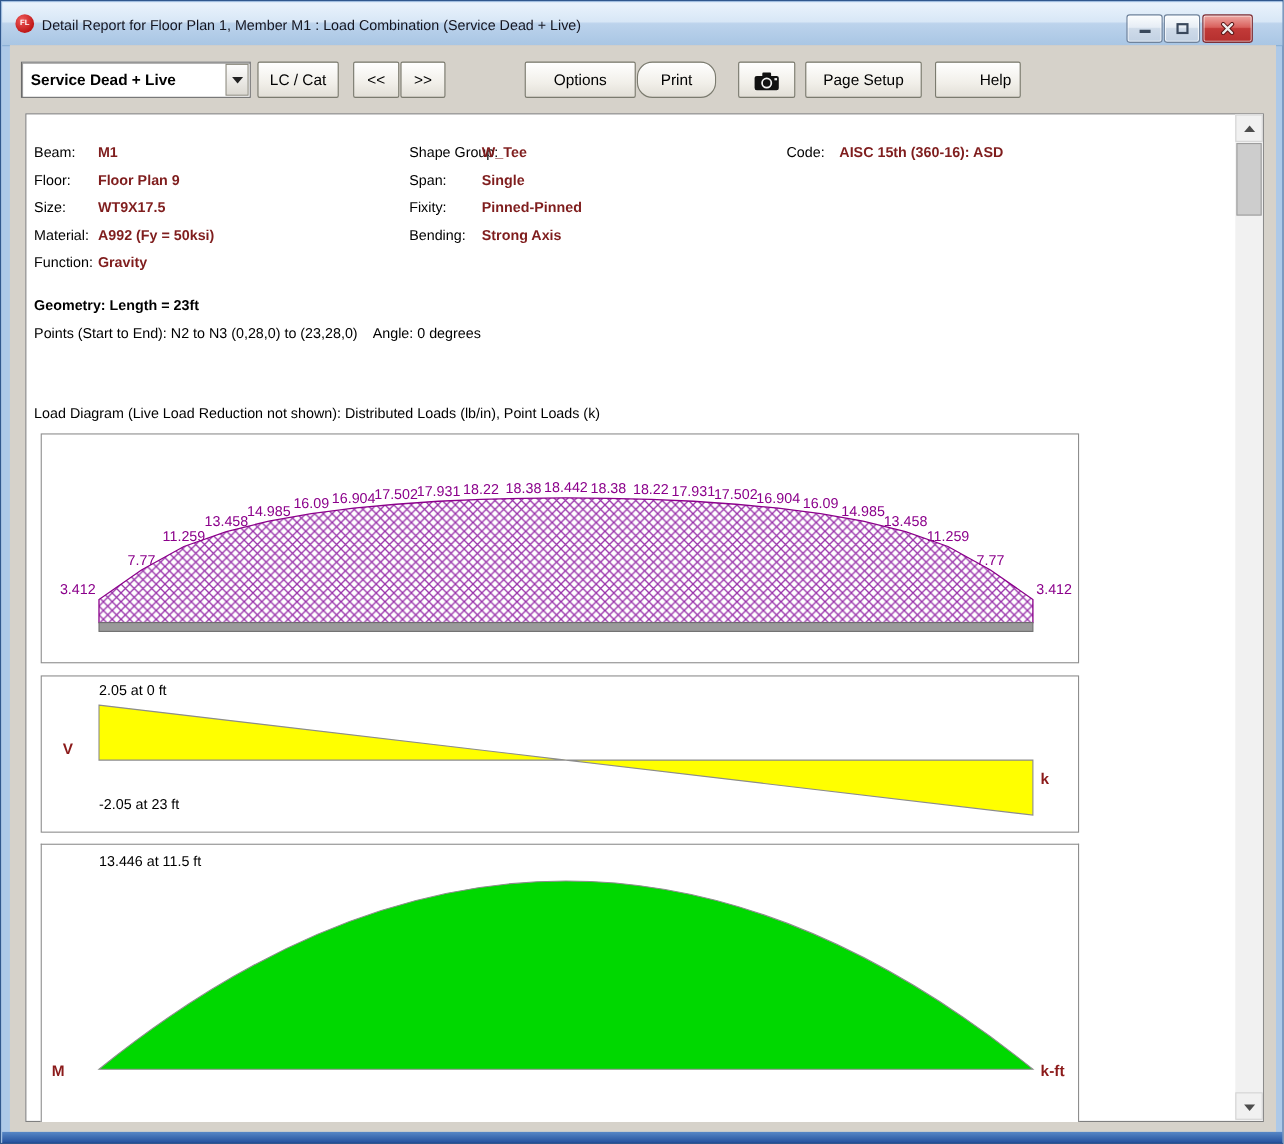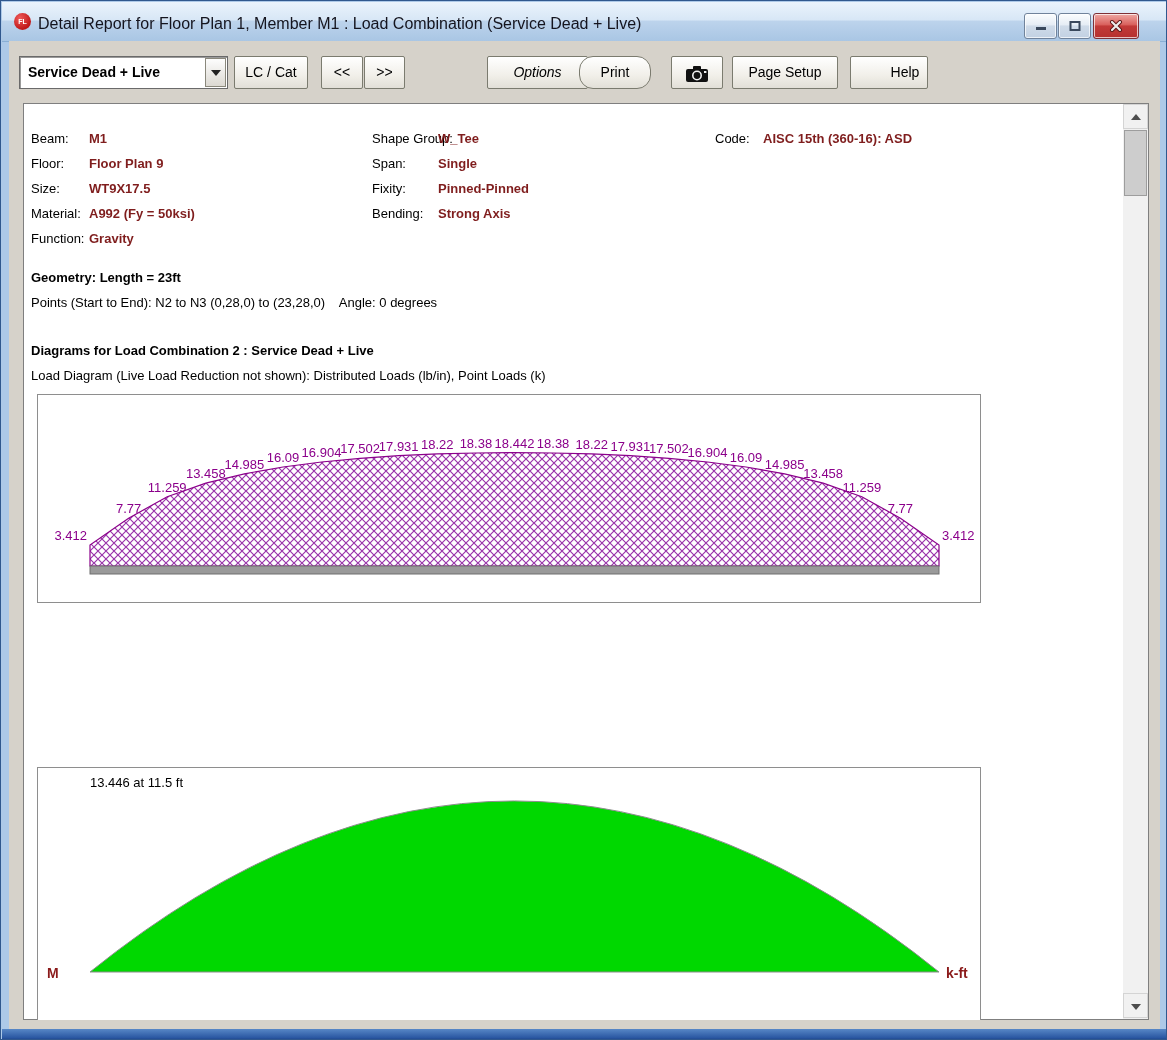--- a/index.html
+++ b/index.html
@@ -5,21 +5,21 @@
   html,body{margin:0;padding:0;background:#e8e8e8;}
   #win{position:relative;width:1167px;height:1040px;font-family:"Liberation Sans",sans-serif;
        background:#adc9e8;border:1px solid #30588e;box-sizing:border-box;overflow:hidden;}
   
   .titlebar{position:absolute;left:1px;top:1px;width:1164px;height:39px;
     background:linear-gradient(180deg,#eaf3fc 0%,#d8e7f6 45%,#bcd3ec 50%,#a9c6e4 100%);
     border-bottom:1px solid #89aed4;}
   .app-icon{position:absolute;left:13px;top:12px;width:17px;height:17px;border-radius:50%;
     background:radial-gradient(circle at 35% 30%,#ef5a5a,#c01818 70%);
     color:#fff;font-size:7px;font-weight:bold;text-align:center;line-height:17px;}
-  .title-text{position:absolute;left:37px;top:14px;font-size:16px;color:#14141e;white-space:nowrap;}
+  .title-text{position:absolute;left:37px;top:14px;font-size:13px;color:#14141e;white-space:nowrap;}
   .winbtn{position:absolute;top:12px;height:24px;border:1px solid #70839b;border-radius:3px;
     background:linear-gradient(180deg,#fbfdfe,#e6edf5 45%,#cfdbe9 50%,#c2d1e3 100%);
     box-shadow:inset 0 0 0 1px rgba(255,255,255,.7);}
   .winbtn.close{background:linear-gradient(180deg,#eea9a4,#d9605c 45%,#c23a38 50%,#b52f2e 100%);
     border-color:#7e3036;}
   .winbtn svg{position:absolute;left:50%;top:50%;transform:translate(-50%,-50%);}
   
   .dialog-body{position:absolute;left:8px;top:40px;width:1151px;height:988px;background:#d6d2ca;}
   .bottom-strip{position:absolute;left:1px;top:1028px;width:1164px;height:11px;
     background:linear-gradient(180deg,#5787c6,#2a57a2 80%,#1d4186);}
@@ -77,21 +77,21 @@
   <div class="dialog-body"></div>
   <div class="bottom-strip"></div>
 
   <div class="combo">
     <span class="combo-text">Service Dead + Live</span>
     <span class="combo-arrow"></span>
   </div>
   <div class="btn" style="left:233px;width:74px;">LC / Cat</div>
   <div class="btn" style="left:320px;width:42px;">&lt;&lt;</div>
   <div class="btn" style="left:363px;width:41px;">&gt;&gt;</div>
-  <div class="btn" style="left:486px;width:101px;font-style:italic;">Options</div>
+  <div class="btn" style="left:476px;width:101px;">Options</div>
   <div class="btn" style="left:578px;width:72px;border-radius:14px;">Print</div>
   <div class="btn" style="left:670px;width:52px;">
     <svg width="24" height="19" style="margin-top:7px;">
       <rect x="1" y="5" width="22" height="13" rx="2" fill="#111"></rect>
       <rect x="8" y="2" width="8" height="5" rx="1" fill="#111"></rect>
       <circle cx="12" cy="11.5" r="4.2" fill="none" stroke="#f2f2f2" stroke-width="1.6"></circle>
       <rect x="19" y="7" width="2.4" height="2" fill="#f2f2f2"></rect>
     </svg>
   </div>
   <div class="btn" style="left:731px;width:106px;">Page Setup</div>
@@ -118,21 +118,20 @@
   <span class="t val" style="left:437px;top:180px;">Pinned-Pinned</span>
   <span class="t" style="left:371px;top:205px;">Bending:</span>
   <span class="t val" style="left:437px;top:205px;">Strong Axis</span>
 
   <span class="t" style="left:714px;top:130px;">Code:</span>
   <span class="t val" style="left:762px;top:130px;">AISC 15th (360-16): ASD</span>
 
   <span class="t b" style="left:30px;top:269px;">Geometry: Length = 23ft</span>
   <span class="t" style="left:30px;top:294px;">Points (Start to End): N2 to N3 (0,28,0) to (23,28,0)    Angle: 0 degrees</span>
 
-  <span class="t b" style="left:30px;top:342px;">Diagrams for Load Combination 2 : Service Dead + Live</span>
   <span class="t" style="left:30px;top:367px;">Load Diagram (Live Load Reduction not shown): Distributed Loads (lb/in), Point Loads (k)</span>
 
   <div class="dbox" style="left:36px;top:393px;width:944px;height:209px;">
     <svg id="load-svg" width="942" height="207">
         <defs>
           <pattern id="xh" width="8" height="8" patternUnits="userSpaceOnUse">
             <path d="M0 0L8 8M8 0L0 8" stroke="#9933aa" stroke-width="1.2" fill="none"></path>
           </pattern>
         </defs>
         <polygon points="52,171 52.0,150.0 90.6,123.2 129.2,101.8 167.8,88.2 206.4,78.8 245.0,72.0 283.5,67.0 322.1,63.4 360.7,60.7 399.3,58.9 437.9,58.0 476.5,57.6 515.1,58.0 553.7,58.9 592.3,60.7 630.9,63.4 669.5,67.0 708.0,72.0 746.6,78.8 785.2,88.2 823.8,101.8 862.4,123.2 901.0,150.0 901,171" fill="url(#xh)" stroke="#8b008b" stroke-width="1.2"></polygon>
@@ -155,20 +154,30 @@
         <text x="630.9" y="58.4" text-anchor="middle" fill="#8b008b" font-size="13">17.502</text>
         <text x="669.5" y="62.0" text-anchor="middle" fill="#8b008b" font-size="13">16.904</text>
         <text x="708.0" y="67.0" text-anchor="middle" fill="#8b008b" font-size="13">16.09</text>
         <text x="746.6" y="73.8" text-anchor="middle" fill="#8b008b" font-size="13">14.985</text>
         <text x="785.2" y="83.2" text-anchor="middle" fill="#8b008b" font-size="13">13.458</text>
         <text x="823.8" y="96.8" text-anchor="middle" fill="#8b008b" font-size="13">11.259</text>
         <text x="862.4" y="118.2" text-anchor="middle" fill="#8b008b" font-size="13">7.77</text>
         <text x="904.0" y="145.0" text-anchor="start" fill="#8b008b" font-size="13">3.412</text>
       </svg>
   </div>
+  <div class="dbox" style="left:36px;top:613px;width:944px;height:143px;">
+    <svg id="shear-svg" width="942" height="141">
+        <polygon points="52,26.0 476.5,76 52,76" fill="#ffff00" stroke="#8c8c8c" stroke-width="1"></polygon>
+        <polygon points="476.5,76 901,126.0 901,76" fill="#ffff00" stroke="#8c8c8c" stroke-width="1"></polygon>
+        <text x="52" y="17" font-size="13" fill="#000">2.05 at 0 ft</text>
+        <text x="52" y="120" font-size="13" fill="#000">-2.05 at 23 ft</text>
+        <text x="19" y="70" font-size="14" font-weight="bold" fill="#8b1a1a">V</text>
+        <text x="908" y="98" font-size="14" font-weight="bold" fill="#8b1a1a">k</text>
+      </svg>
+  </div>
   <div class="dbox" style="left:36px;top:766px;width:944px;height:253px;border-bottom:none;">
     <svg id="moment-svg" width="942" height="252">
         <path d="M52 204 Q476.5 -138.1 901 204 Z" fill="#00d800" stroke="#8c8c8c" stroke-width="1"></path>
         <text x="52" y="19" font-size="13" fill="#000">13.446 at 11.5 ft</text>
         <text x="9" y="210" font-size="14" font-weight="bold" fill="#8b1a1a">M</text>
         <text x="908" y="210" font-size="14" font-weight="bold" fill="#8b1a1a">k-ft</text>
       </svg>
   </div>
 
   <div class="sbar">

